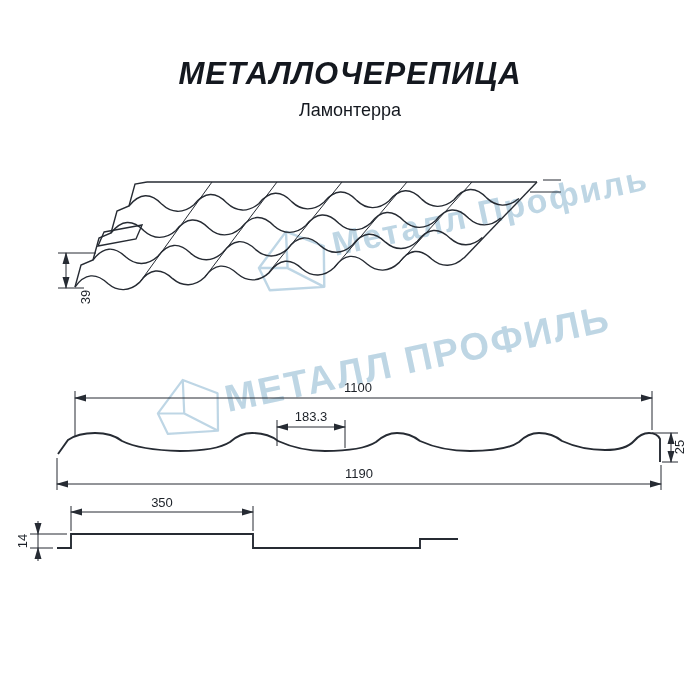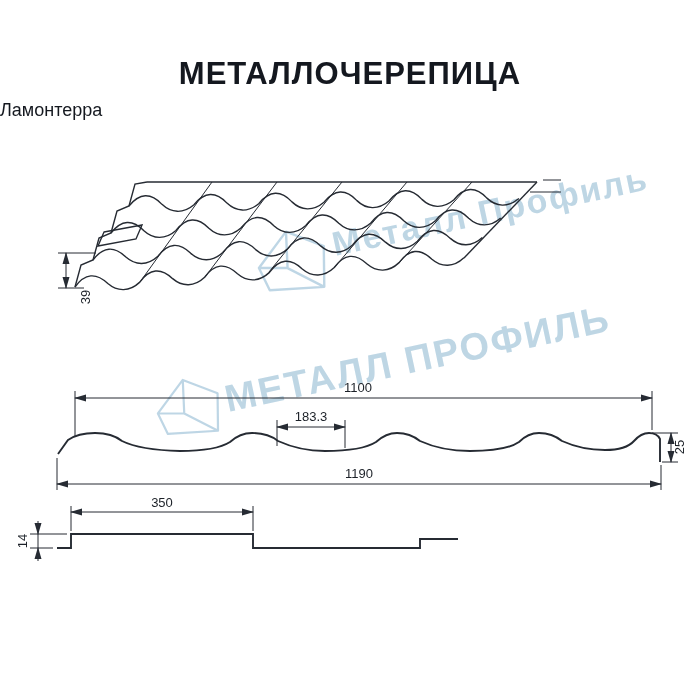--- a/index.html
+++ b/index.html
@@ -1,21 +1,21 @@
 <!DOCTYPE html>
 <html><head>
 <meta charset="utf-8">
 <style>
   html,body{margin:0;padding:0;background:#ffffff;}
   body{width:700px;height:700px;position:relative;overflow:hidden;
        font-family:"Liberation Sans", sans-serif;color:#1c2128;}
   .page{position:absolute;inset:0;}
   .title{position:absolute;top:56px;left:0;width:100%;text-align:center;
-         font-size:31px;font-weight:bold;letter-spacing:1px;color:#14181f;}
-  .subtitle{position:absolute;top:100px;left:0;width:100%;text-align:left;
+         font-size:31px;font-weight:bold;letter-spacing:1px;color:#14181f;font-style:italic;}
+  .subtitle{position:absolute;top:100px;left:0;width:100%;text-align:center;
             font-size:18px;color:#14181f;}
   svg{position:absolute;left:0;top:0;}
   .ln{stroke:#262b33;fill:none;}
   .thin{stroke-width:1;}
   .med{stroke-width:1.4;}
   .thick{stroke-width:1.9;}
   .dimtxt{font-size:13px;fill:#1c2128;}
   .wm{fill:#b7d2e2;font-weight:bold;opacity:0.9;}
   .wm-logo{stroke:#b7d2e2;fill:none;stroke-width:2.4;stroke-linejoin:round;opacity:0.9;}
 </style>

